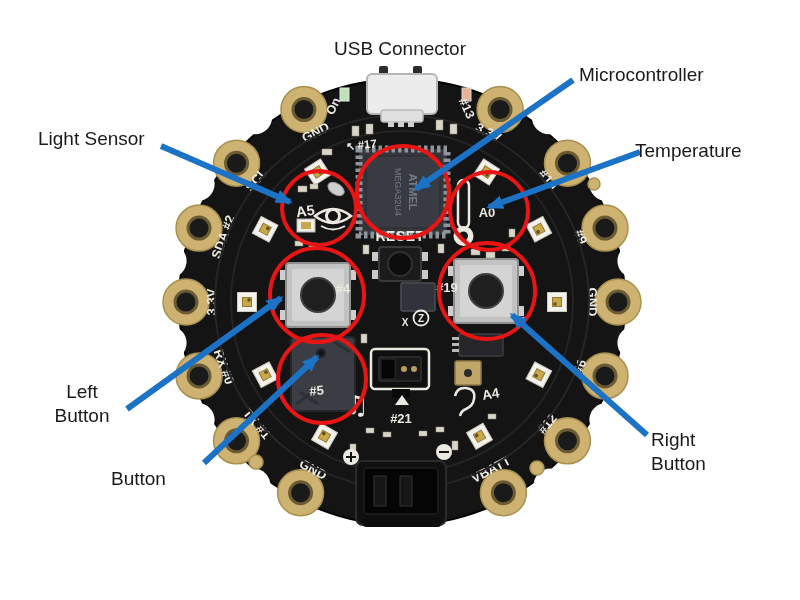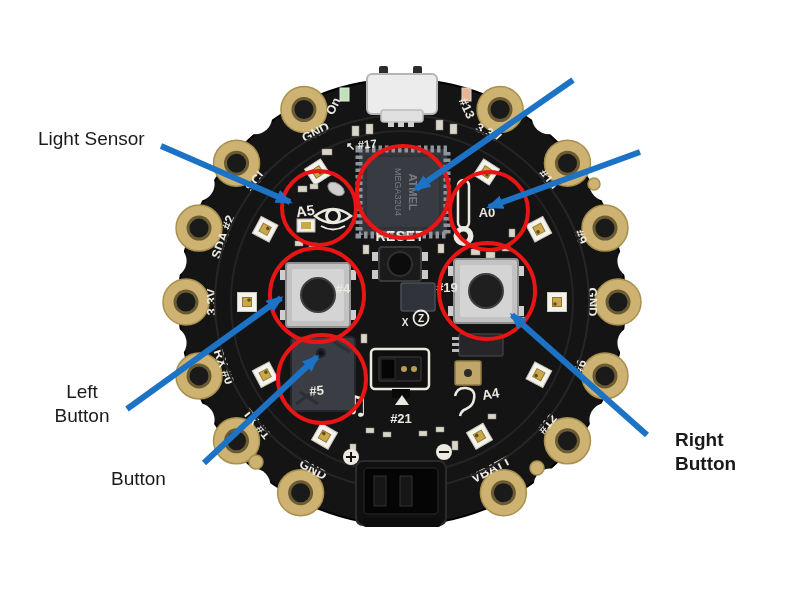--- a/index.html
+++ b/index.html
@@ -11,21 +11,21 @@
   .callout{
     position:absolute;color:#1a1a1a;font-size:19px;line-height:23px;
     font-family:"Liberation Sans", sans-serif;white-space:nowrap;
   }
   .co-usb{left:300px;top:37px;width:200px;text-align:center;}
   .co-micro{left:579px;top:63px;}
   .co-light{left:38px;top:127px;}
   .co-temp{left:635px;top:139px;}
   .co-leftbtn{left:32px;top:380px;width:100px;text-align:center;line-height:24px;}
   .co-speaker{left:111px;top:467px;}
-  .co-rightbtn{left:675px;top:428px;line-height:24px;font-weight:bold;}
+  .co-rightbtn{left:651px;top:428px;line-height:24px;}
   .silk{fill:#ece9e1;font-family:"Liberation Sans", sans-serif;font-weight:bold;}
 </style>
 </head>
 <body>
 
 <div id="stage">
 
 <svg id="boardsvg" width="800" height="600" viewBox="0 0 800 600">
   <defs>
     <marker id="ah" markerUnits="userSpaceOnUse" markerWidth="18" markerHeight="15" refX="14" refY="7" orient="auto">
@@ -335,18 +335,21 @@
   <g id="ann-arrows">
         <line x1="161" y1="146" x2="290" y2="202" stroke="#1c72c4" stroke-width="6" marker-end="url(#ah)"></line>
         <line x1="573" y1="80" x2="416" y2="189" stroke="#1c72c4" stroke-width="6" marker-end="url(#ah)"></line>
         <line x1="640" y1="152" x2="489" y2="207" stroke="#1c72c4" stroke-width="6" marker-end="url(#ah)"></line>
         <line x1="127" y1="409" x2="281" y2="298" stroke="#1c72c4" stroke-width="6" marker-end="url(#ah)"></line>
         <line x1="204" y1="463" x2="317" y2="357" stroke="#1c72c4" stroke-width="6" marker-end="url(#ah)"></line>
         <line x1="647" y1="435" x2="512" y2="315" stroke="#1c72c4" stroke-width="6" marker-end="url(#ah)"></line>
       </g>
 </svg>
 
+<div class="callout co-usb">USB Connector</div>
+<div class="callout co-micro">Microcontroller</div>
 <div class="callout co-light">Light Sensor</div>
+<div class="callout co-temp">Temperature</div>
 <div class="callout co-leftbtn"><span>Left</span><br><span>Button</span></div>
 <div class="callout co-speaker">Button</div>
 <div class="callout co-rightbtn"><span>Right</span><br><span>Button</span></div>
 
 </div>
 
 </body></html>

